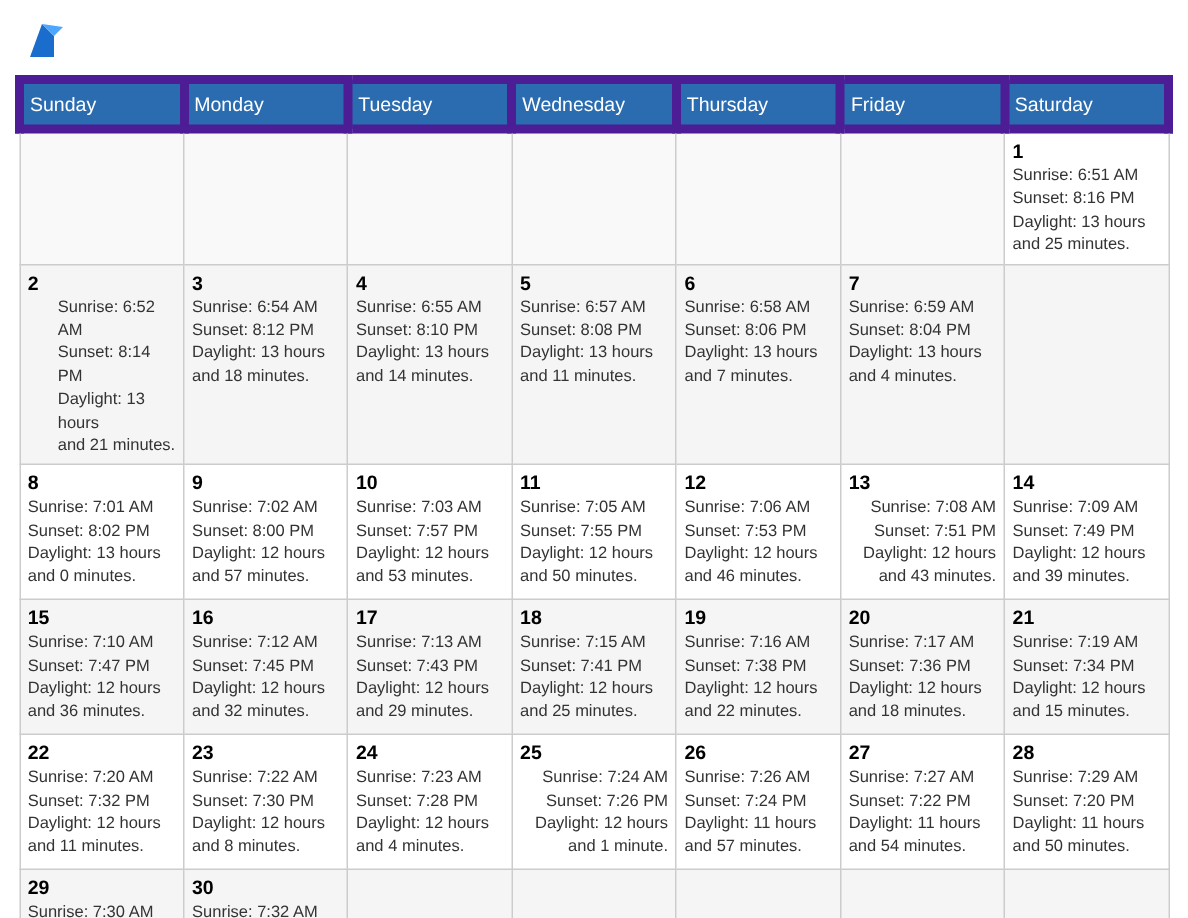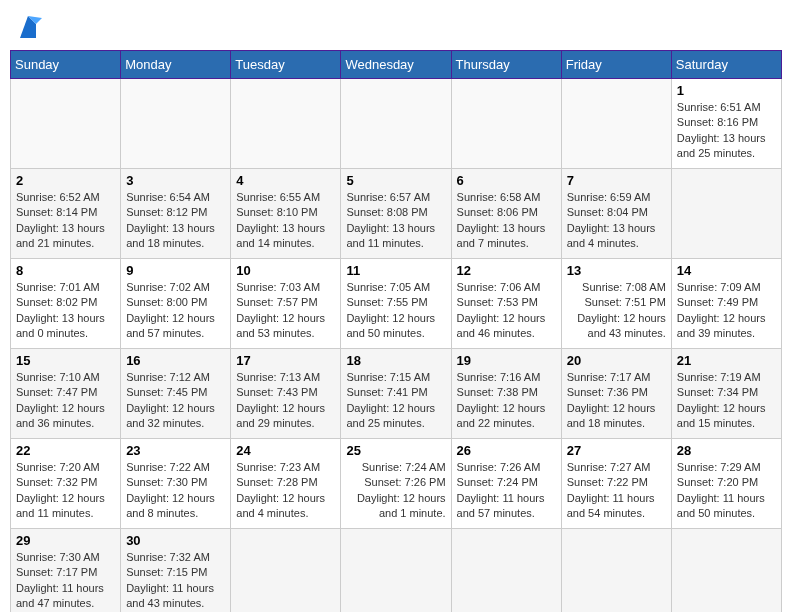--- a/index.html
+++ b/index.html
@@ -62,21 +62,21 @@
       border-collapse: collapse;
       font-size: 11px;
     }
     thead tr th {
       background-color: #2b6cb0;
       color: #fff;
       padding: 6px 4px;
       text-align: left;
       font-size: 13px;
       font-weight: normal;
-      border: 1px solid #4c1d95;
+      border: 6px solid #4c1d95;
     }
     tbody tr td {
       vertical-align: top;
       border: 1px solid #ccc;
       padding: 4px 5px;
       width: 110px;
       height: 90px;
       background: #fff;
     }
     tbody tr:nth-child(even) td {
@@ -142,21 +142,21 @@
             <span class="day-num">1</span>
             <div class="day-info" style="white-space: pre-line;">Sunrise: 6:51 AM
 Sunset: 8:16 PM
 Daylight: 13 hours
 and 25 minutes.</div>
           </td>
         </tr>
         <tr>
           <td>
             <span class="day-num">2</span>
-            <div class="day-info" style="white-space: pre-line;">Sunrise: 6:52 AM
+            <div class="day-info" style="white-space: pre-line; margin-left: 20px;">Sunrise: 6:52 AM
 Sunset: 8:14 PM
 Daylight: 13 hours
 and 21 minutes.</div>
           </td>
           <td>
             <span class="day-num">3</span>
             <div class="day-info" style="white-space: pre-line;">Sunrise: 6:54 AM
 Sunset: 8:12 PM
 Daylight: 13 hours
 and 18 minutes.</div>

